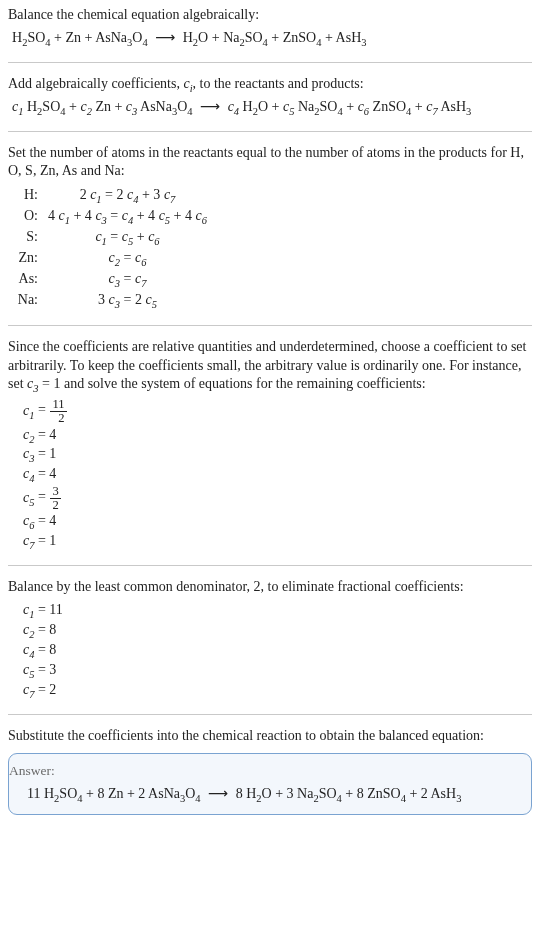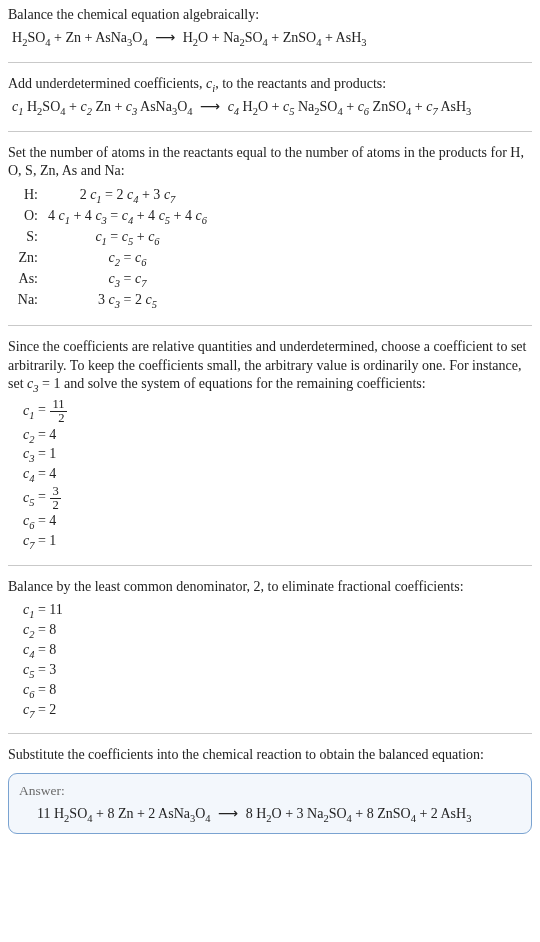--- a/index.html
+++ b/index.html
@@ -46,21 +46,21 @@
     line-height: 1;
     margin: 0 1px;
   }
   .frac .num { display: block; padding: 0 2px; }
   .frac .den { display: block; border-top: 1px solid #222; padding: 0 2px; }
   .coeffs div { margin: 1px 15px; }
   .answer-box {
     border: 1px solid #7aa3d1;
     border-radius: 9px;
     background: #f3f7fc;
-    padding: 8px 10px 10px 10px;
+    padding: 8px 10px 10px 0;
     margin-top: 8px;
   }
   .answer-label {
     color: #6a6a6a;
     font-size: 13.5px;
     margin-bottom: 4px;
   }
   .answer-eq {
     padding-left: 18px;
   }
@@ -84,21 +84,21 @@
     <span>Na<span class="sub">2</span>SO<span class="sub">4</span></span>
     <span> + </span>
     <span>ZnSO<span class="sub">4</span></span>
     <span> + </span>
     <span>AsH<span class="sub">3</span></span>
   </div>
 
   <hr class="sep">
 
   <div class="block">
-    <span>Add underdetermined coefficients, </span><span class="ital"><span>c</span><span class="sub ital">i</span></span><span>, to the reactants and products:</span>
+    <span>Add algebraically coefficients, </span><span class="ital"><span>c</span><span class="sub ital">i</span></span><span>, to the reactants and products:</span>
   </div>
 
   <div class="eq">
     <span class="ital">c<span class="sub">1</span></span> <span>H<span class="sub">2</span>SO<span class="sub">4</span></span>
     <span> + </span>
     <span class="ital">c<span class="sub">2</span></span> <span>Zn</span>
     <span> + </span>
     <span class="ital">c<span class="sub">3</span></span> <span>AsNa<span class="sub">3</span>O<span class="sub">4</span></span>
     <span class="arrow">⟶</span>
     <span class="ital">c<span class="sub">4</span></span> <span>H<span class="sub">2</span>O</span>
@@ -161,21 +161,20 @@
 
   <hr class="sep">
 
   <div class="block">Balance by the least common denominator, 2, to eliminate fractional coefficients:</div>
 
   <div class="coeffs" id="solve2">
       <div><span class="ital">c<span class="sub">1</span></span> = 11</div>
       <div><span class="ital">c<span class="sub">2</span></span> = 8</div>
       <div><span class="ital">c<span class="sub">4</span></span> = 8</div>
       <div><span class="ital">c<span class="sub">5</span></span> = 3</div>
-      <div><span class="ital">c<span class="sub">6</span></span> = 8</div>
       <div><span class="ital">c<span class="sub">7</span></span> = 2</div>
     </div>
 
   <hr class="sep">
 
   <div class="block">Substitute the coefficients into the chemical reaction to obtain the balanced equation:</div>
 
   <div class="answer-box">
     <div class="answer-label">Answer:</div>
     <div class="answer-eq" id="answer-eq">11 H<span class="sub">2</span>SO<span class="sub">4</span> + 8 Zn + 2 AsNa<span class="sub">3</span>O<span class="sub">4</span> <span class="arrow">⟶</span> 8 H<span class="sub">2</span>O + 3 Na<span class="sub">2</span>SO<span class="sub">4</span> + 8 ZnSO<span class="sub">4</span> + 2 AsH<span class="sub">3</span></div>

